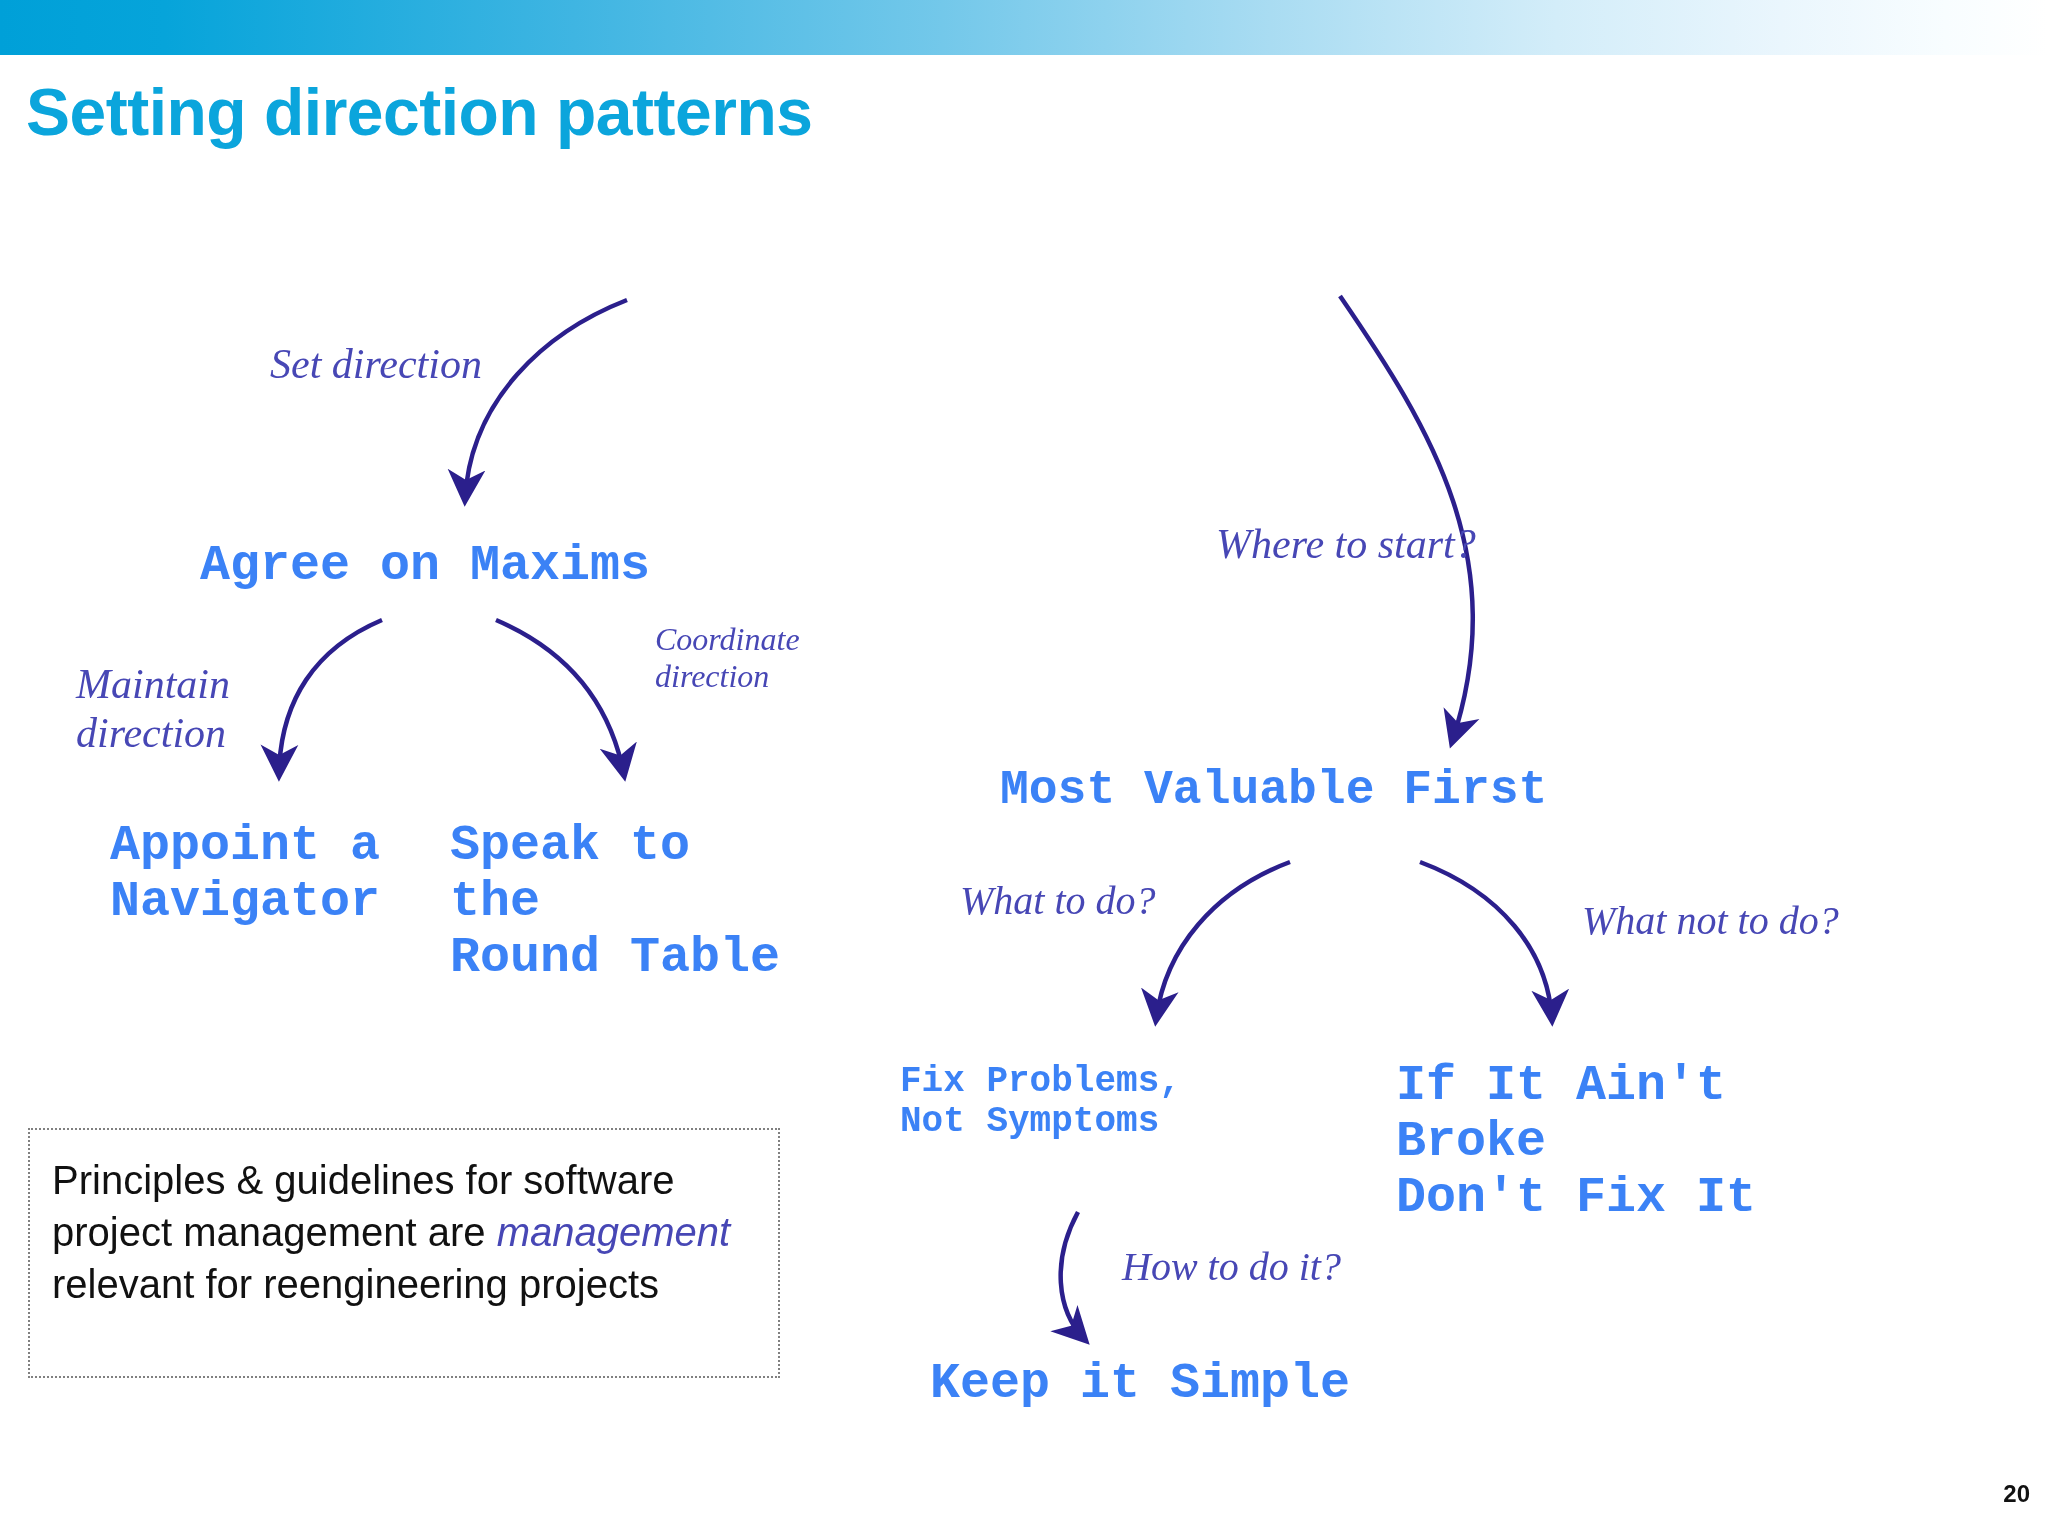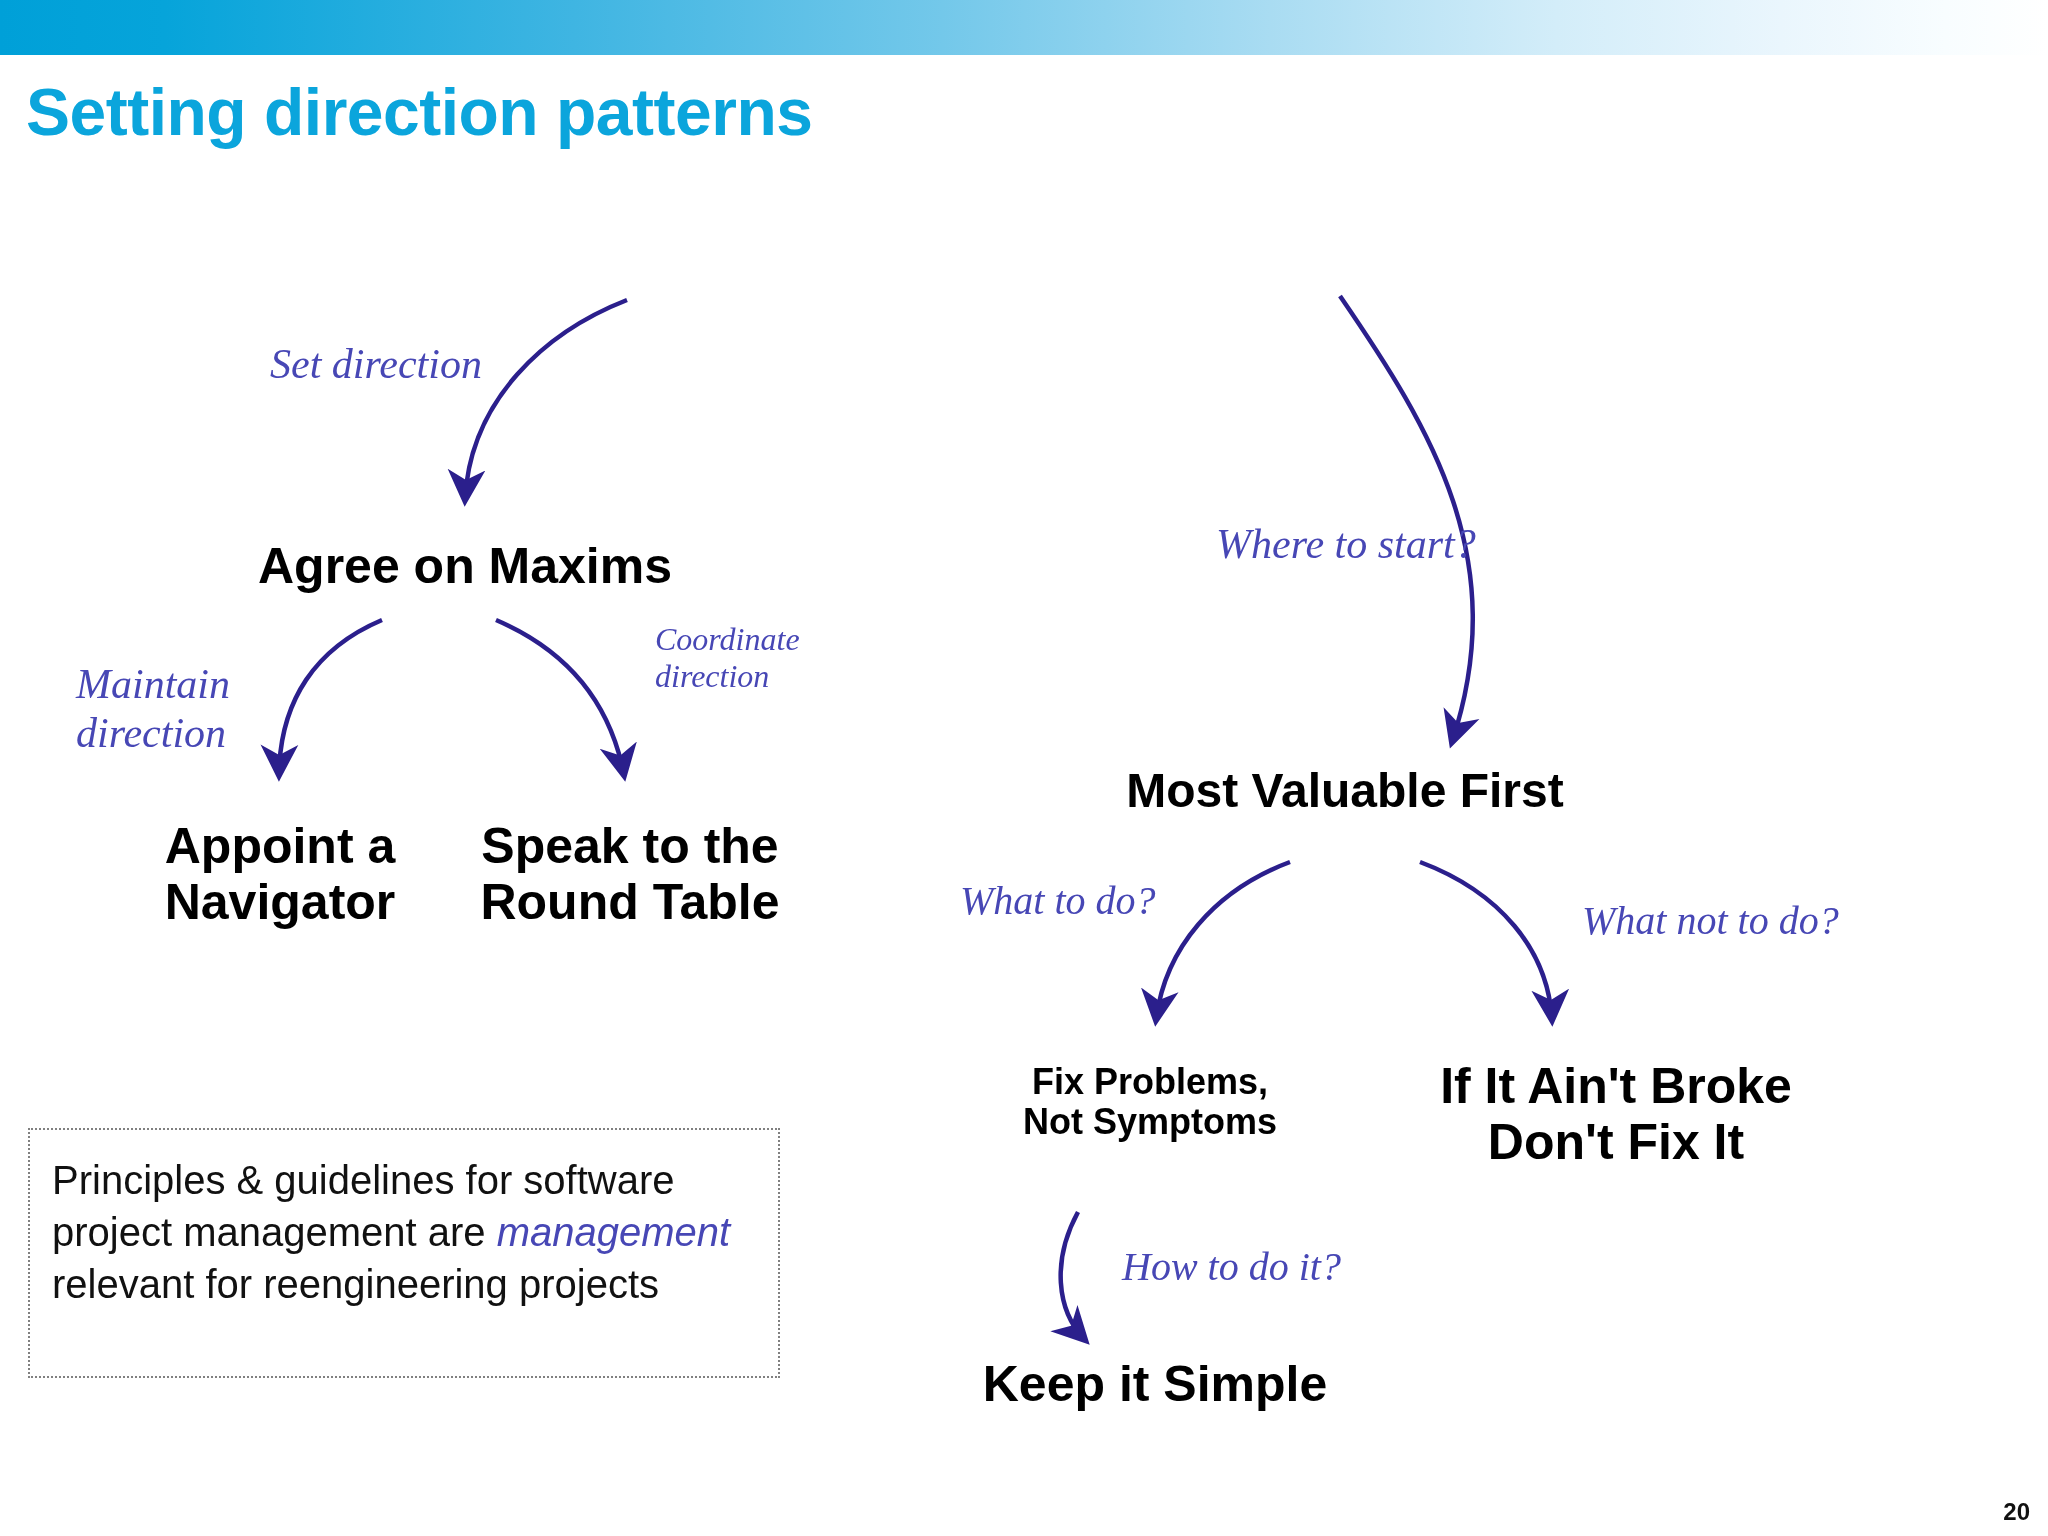--- a/index.html
+++ b/index.html
@@ -51,24 +51,24 @@
     position: absolute;
     left: 0; top: 0;
     width: 2048px;
     height: 1536px;
     pointer-events: none;
   }
 
   
   .node-label {
     position: absolute;
-    font-family: Liberation Sans, sans-serif;
+    font-family: Liberation Mono, monospace;
     font-weight: bold;
-    color: #000000;
-    text-align: center;
+    color: #3b82f6;
+    text-align: left;
     line-height: 1.12;
     white-space: pre-line;
   }
 
   
   .edge-label {
     position: absolute;
     font-family: "Liberation Serif", "Liberation Sans", serif;
     font-style: italic;
     color: #4747b5;
@@ -99,21 +99,21 @@
   }
   #note-em {
     font-style: italic;
     color: #4747b5;
   }
 
   
   #page-number {
     position: absolute;
     right: 18px;
-    bottom: 10px;
+    bottom: 28px;
     font-size: 24px;
     font-weight: bold;
     color: #111111;
     font-family: "Liberation Sans", sans-serif;
     margin-left: 48px;
   }
 </style>
 </head>
 <body>
 

